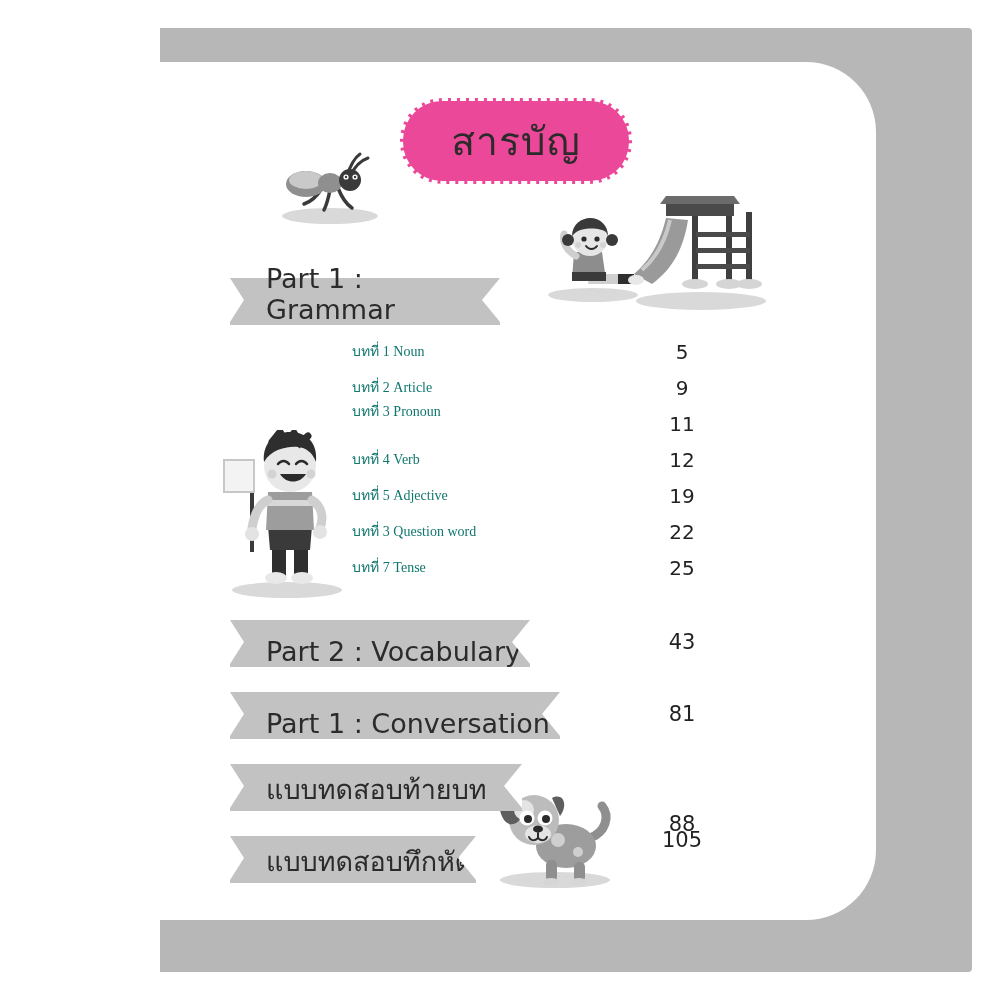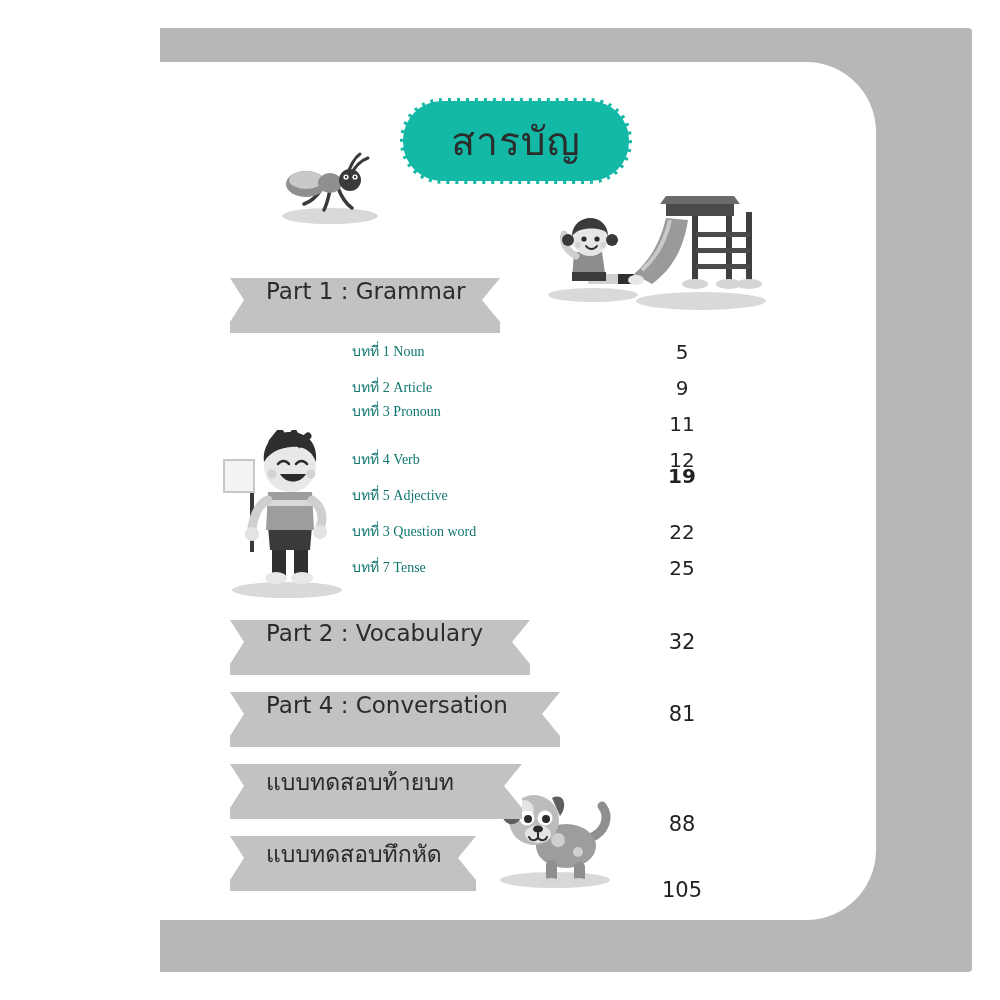--- a/index.html
+++ b/index.html
@@ -45,44 +45,44 @@
     left: 145px; top: 62px;
     width: 16px; height: 858px;
     background: #ffffff;
   }
 
   
   .title-bubble {
     position: absolute;
     left: 400px; top: 98px;
     width: 232px; height: 86px;
-    background: #14b8a6;
+    background: #ec4899;
     border-radius: 42px;
     border: 3px dashed #ffffff;
     display: flex;
     align-items: center;
     justify-content: center;
   }
   .title-text {
     font-size: 39px;
     color: #2b2b2b;
     font-family: "DejaVu Sans", "Liberation Sans", sans-serif;
     letter-spacing: 1px;
   }
 
   
   .banner {
     position: absolute;
-    height: 55px;
+    height: 47px;
     background: #c2c2c2;
     display: flex;
-    align-items: flex-start;
+    align-items: flex-end;
     padding-left: 36px;
     color: #2b2b2b;
-    font-size: 23px;
+    font-size: 27px;
     font-family: "DejaVu Sans", "Liberation Sans", sans-serif;
   }
   .banner::before {
     content: "";
     position: absolute;
     left: 0; top: 0;
     width: 0; height: 0;
     border-left: 14px solid #ffffff;
     border-top: 22px solid transparent;
     border-bottom: 22px solid transparent;
@@ -307,45 +307,45 @@
   <div class="page-num" style="left:652px; top:412px;">11</div>
 
   <div class="chapter" style="top:448px;">
     <span>บทที่ 4 Verb</span>
   </div>
   <div class="page-num" style="left:652px; top:448px;">12</div>
 
   <div class="chapter" style="top:484px;">
     <span>บทที่ 5 Adjective</span>
   </div>
-  <div class="page-num" style="left:652px; top:464px;font-weight:bold;">19</div>
+  <div class="page-num" style="left:652px; top:484px;">19</div>
 
   <div class="chapter" style="top:520px;">
     <span>บทที่ 3 Question word</span>
   </div>
   <div class="page-num" style="left:652px; top:520px;">22</div>
 
   <div class="chapter" style="top:556px;text-align:center;">
     <span>บทที่ 7 Tense</span>
   </div>
   <div class="page-num" style="left:652px; top:556px;">25</div>
 
   <div class="banner" style="left:230px; top:620px; width:300px;">
     <span>Part 2 : Vocabulary</span>
   </div>
-  <div class="page-num big" style="left:652px; top:630px;">32</div>
+  <div class="page-num big" style="left:652px; top:630px;">43</div>
 
   <div class="banner" style="left:230px; top:692px; width:330px;">
-    <span>Part 4 : Conversation</span>
+    <span>Part 1 : Conversation</span>
   </div>
   <div class="page-num big" style="left:652px; top:702px;">81</div>
 
   <div class="banner" style="left:230px; top:764px; width:292px;">
     <span>แบบทดสอบท้ายบท</span>
   </div>
   <div class="page-num big" style="left:652px; top:812px;">88</div>
 
   <div class="banner" style="left:230px; top:836px; width:246px;">
     <span>แบบทดสอบทึกหัด</span>
   </div>
-  <div class="page-num big" style="left:652px; top:878px;">105</div>
+  <div class="page-num big" style="left:652px; top:828px;">105</div>
 
 </div>
 
 </body></html>

